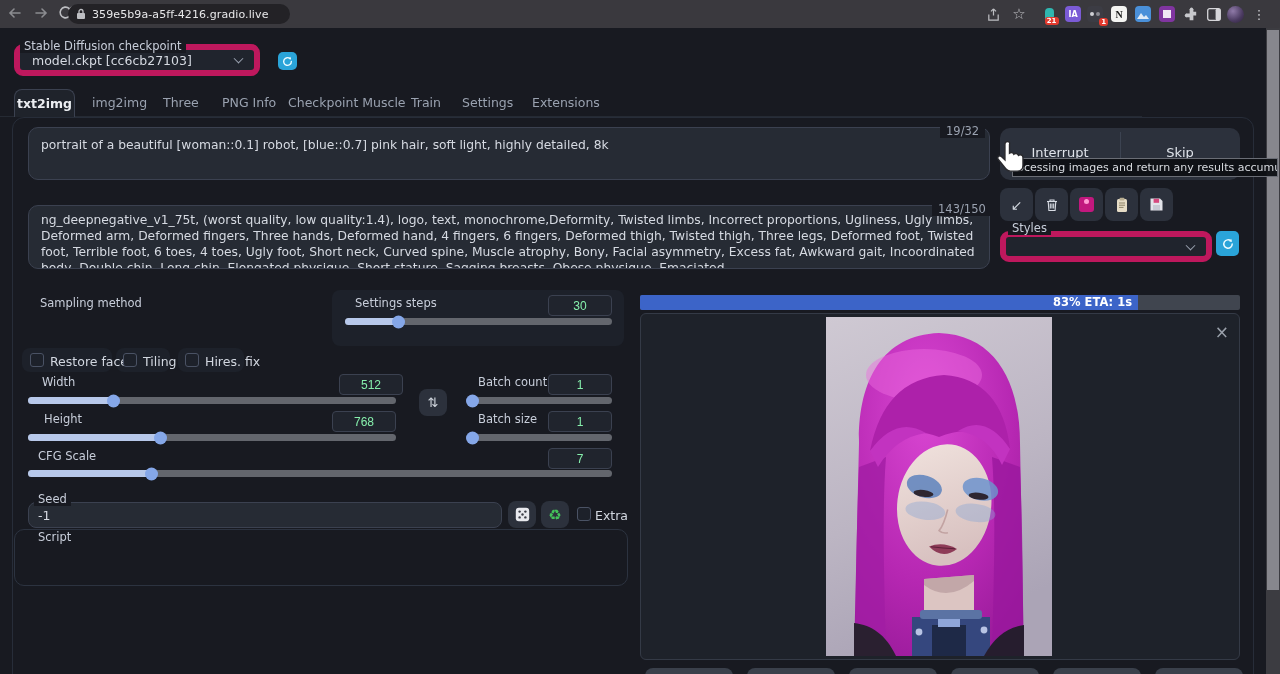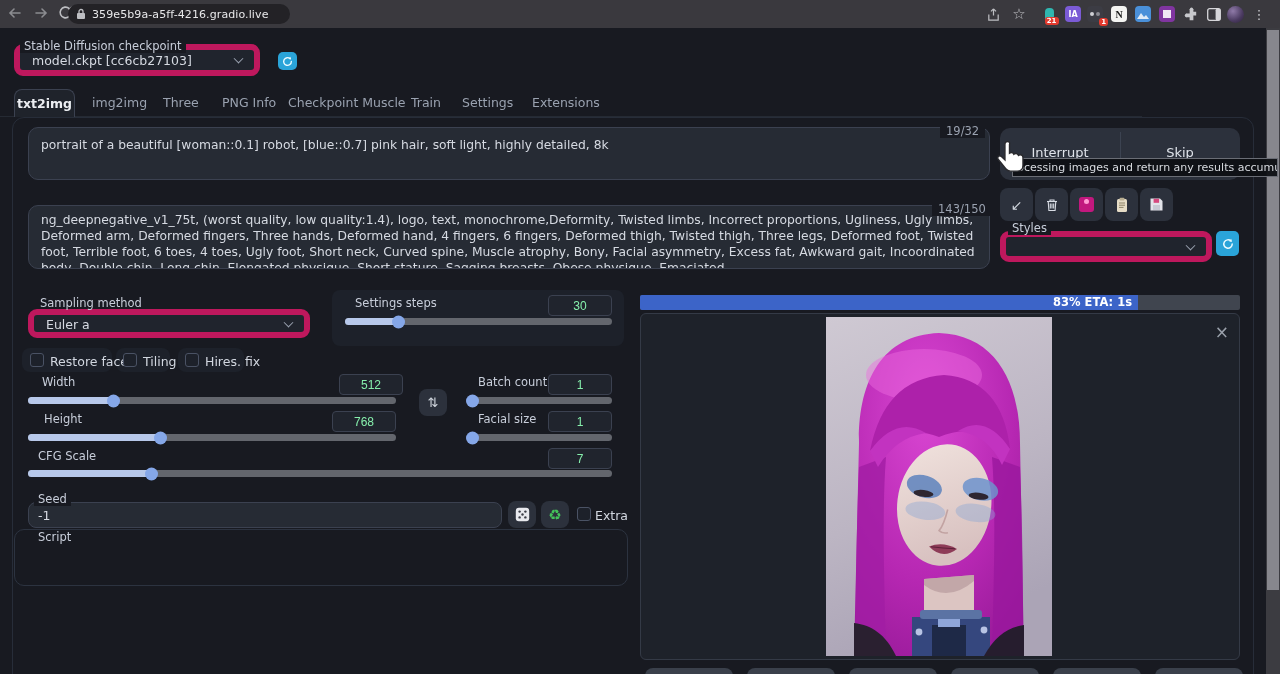--- a/index.html
+++ b/index.html
@@ -276,24 +276,20 @@
     <span class="chev"></span>
   </div>
   <div class="teal-btn" id="styles-refresh">
     <svg width="12" height="12" viewBox="0 0 12 12">
         <path d="M10.2 6 a4.2 4.2 0 1 1-1.2-2.9" fill="none" stroke="#eafaff" stroke-width="1.5" stroke-linecap="round"></path>
         <path d="M9.3 0.8 L9.7 3.6 L6.9 3.3 Z" fill="#eafaff"></path>
       </svg>
   </div>
 
   <span class="lbl" style="left:40px;top:296px">Sampling method</span>
-  <div class="select" style="left:28px;top:309px;width:282px;height:29px">
-    <span class="val">Euler a</span>
-    <span class="chev"></span>
-  </div>
 
   <div class="chip" style="left:332px;top:290px;width:292px;height:56px"></div>
   <span class="lbl" style="left:355px;top:296px">Settings steps</span>
   <input class="num" style="left: 548px; top: 295px;" value="30">
   <div class="slider" style="left:345px;top:318px;width:267px">
       <div class="fill" style="width: 20%;"></div>
     </div>
 
   <div class="chip" style="left:22px;top:348px;width:90px;height:24px"></div>
   <div class="chip" style="left:116px;top:348px;width:54px;height:24px"></div>
@@ -320,21 +316,21 @@
   <div class="slider" style="left:468px;top:397px;width:144px">
       <div class="fill" style="width: 3%;"></div>
     </div>
 
   <span class="lbl" style="left:44px;top:412px">Height</span>
   <input class="num" style="left: 332px; top: 411px;" value="768">
   <div class="slider" style="left:28px;top:434px;width:368px">
       <div class="fill" style="width: 36%;"></div>
     </div>
 
-  <span class="lbl" style="left:478px;top:412px">Facial size</span>
+  <span class="lbl" style="left:478px;top:412px">Batch size</span>
   <input class="num" style="left: 548px; top: 411px;" value="1">
   <div class="slider" style="left:468px;top:434px;width:144px">
       <div class="fill" style="width: 3%;"></div>
     </div>
 
   <span class="lbl" style="left:38px;top:449px">CFG Scale</span>
   <input class="num" style="left: 548px; top: 448px;" value="7">
   <div class="slider" style="left:28px;top:470px;width:584px">
       <div class="fill" style="width: 21%;"></div>
     </div>

